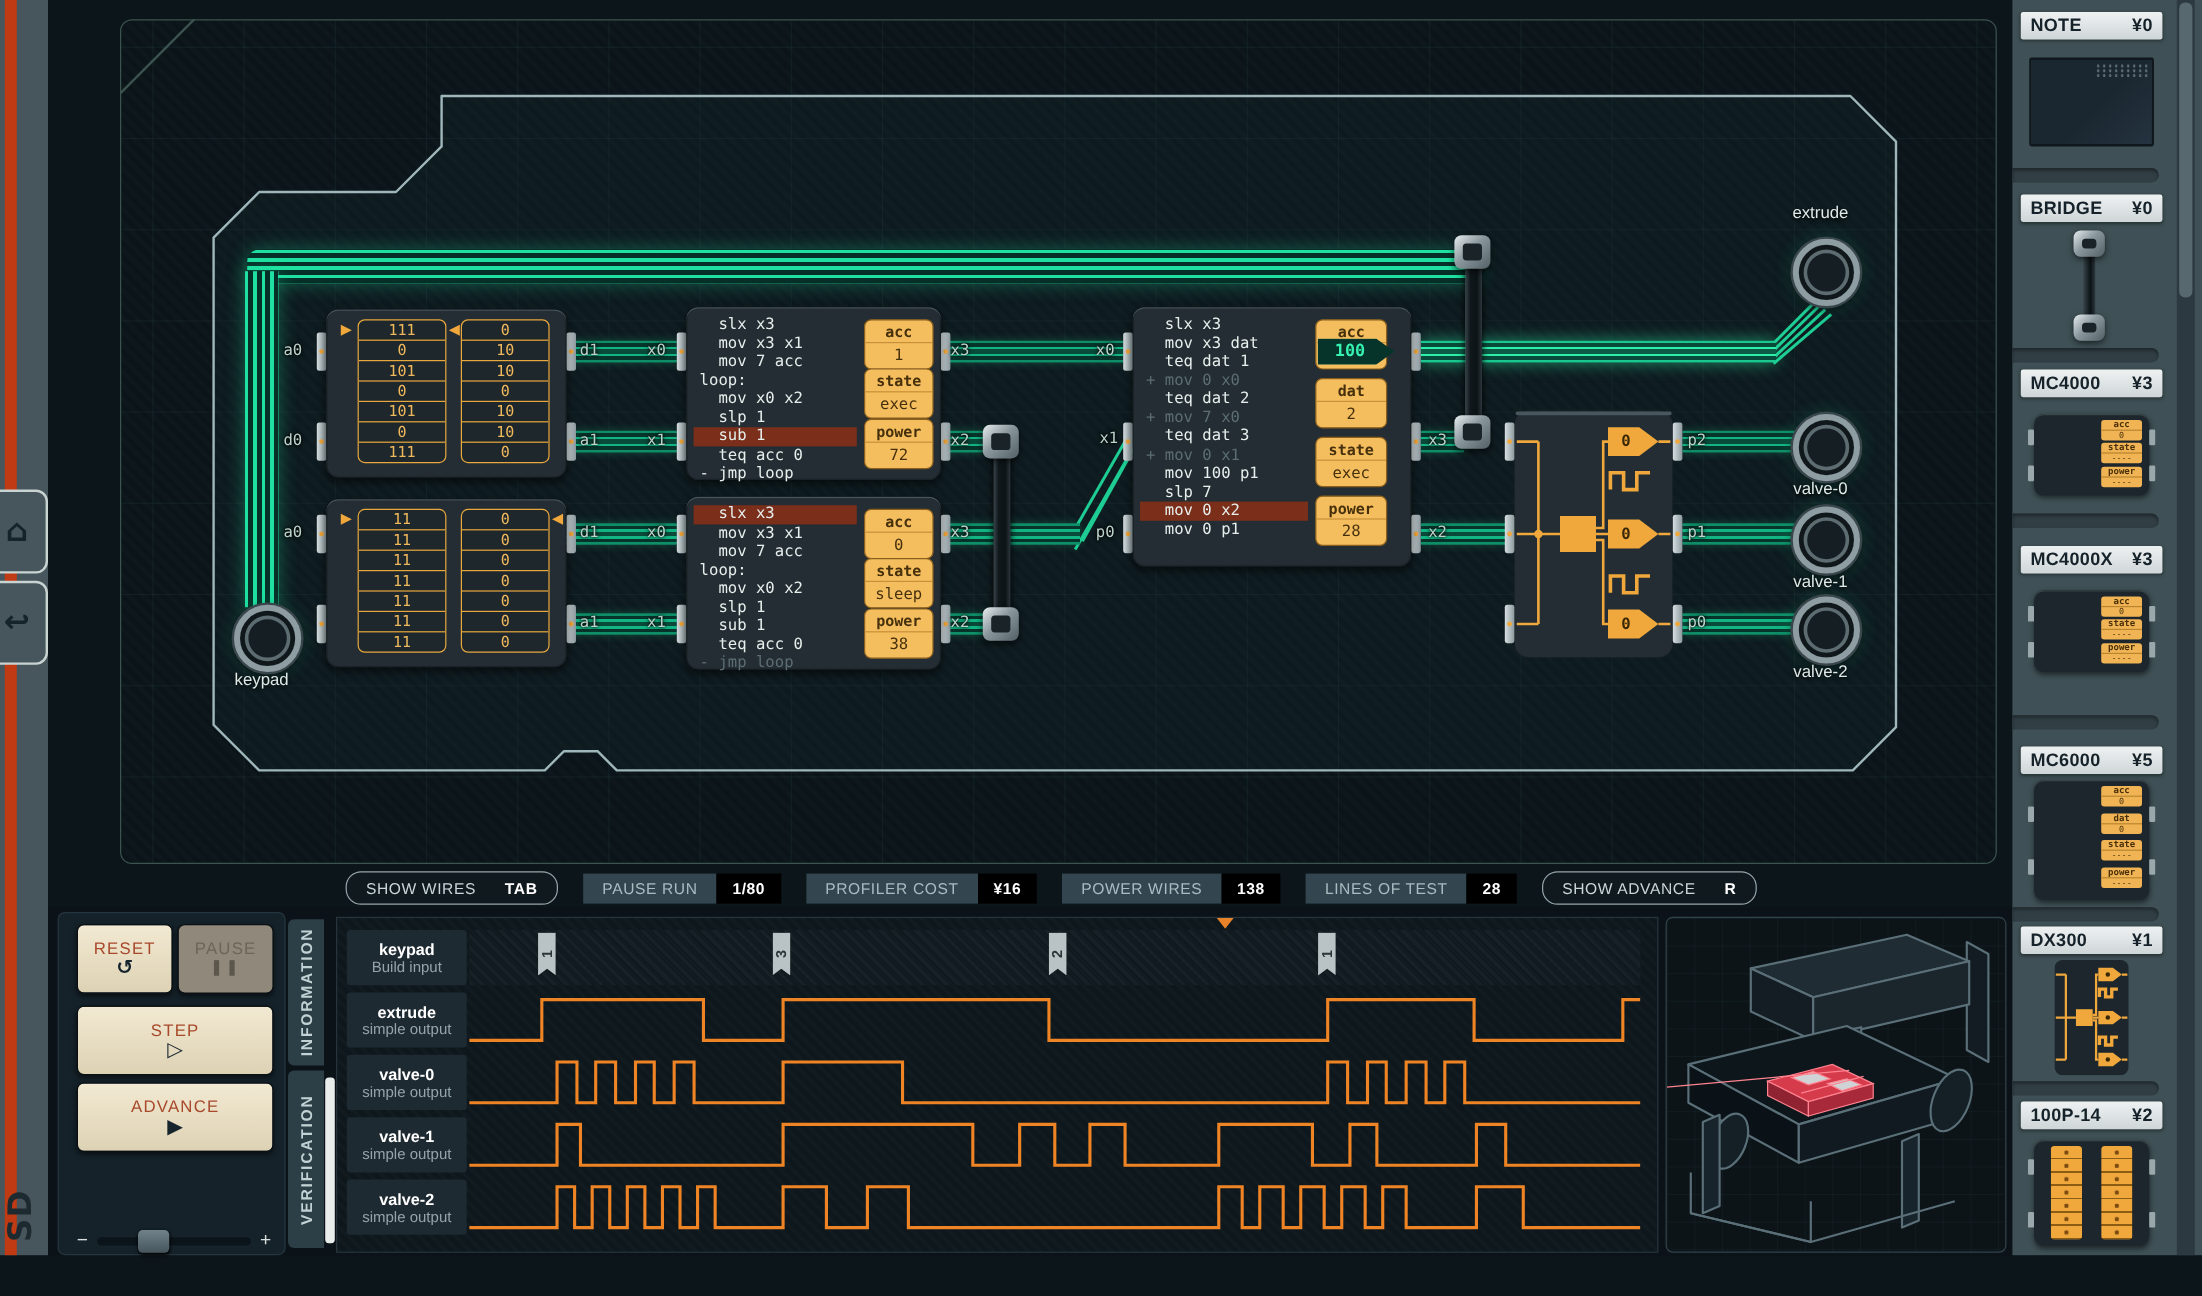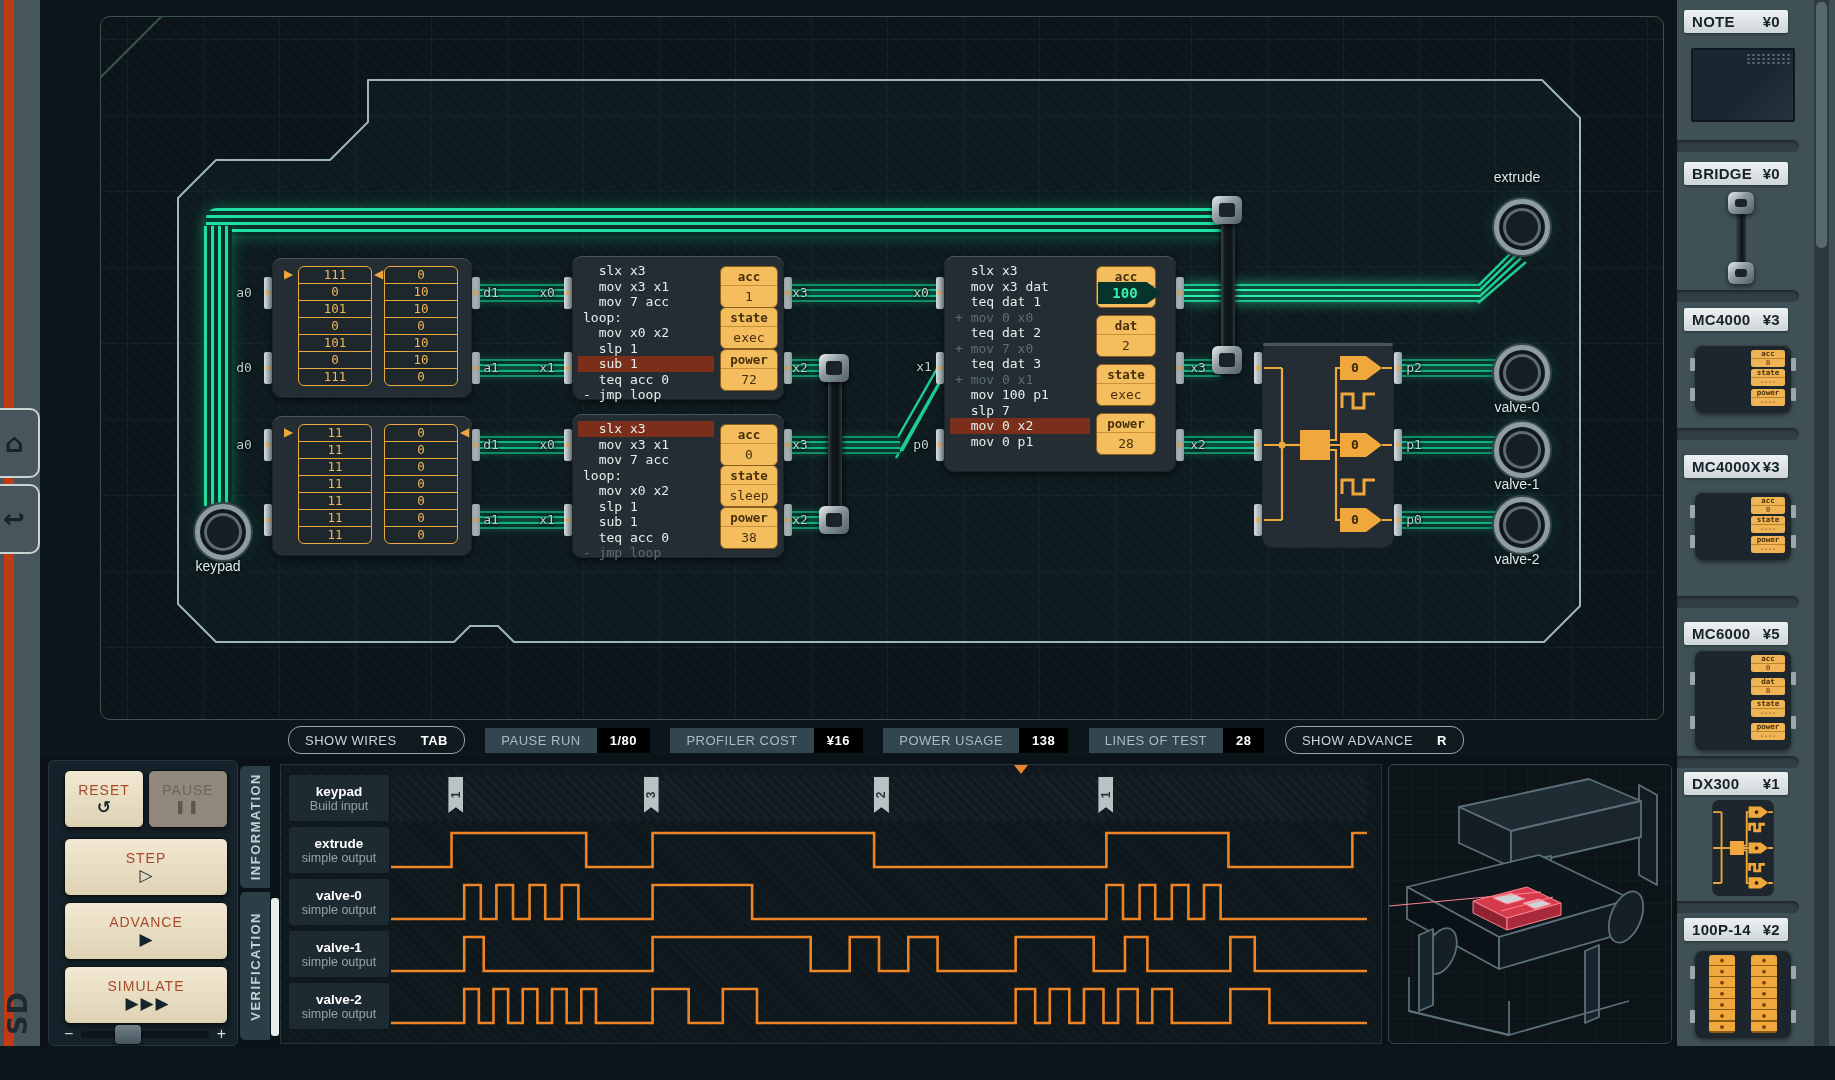--- a/index.html
+++ b/index.html
@@ -108,21 +108,21 @@
   .flag{position:absolute;width:15px;height:36px;background:#b9c2c4;clip-path:polygon(0 0,100% 0,100% 100%,50% 84%,0 100%);
         display:flex;align-items:center;justify-content:center;}
   .flag span{color:#2a3438;font:bold 12px "Liberation Sans",sans-serif;transform:rotate(-90deg);}
 
   #printerpanel{position:absolute;left:1388px;top:764px;width:282px;height:278px;background:#0c1418;border:1px solid #33434b;border-radius:6px;
      background-image:linear-gradient(90deg,rgba(70,120,130,.08) 1px,transparent 1px),linear-gradient(rgba(70,120,130,.08) 1px,transparent 1px);
      background-size:23px 23px;overflow:hidden;}
 
   
   #sidebar{position:absolute;left:1677px;top:0;width:158px;height:1046px;background:#3f5156;}
-  .plate{position:absolute;left:7px;width:104px;height:23px;background:linear-gradient(#eef1f2,#cfd6d8);border-radius:2px;
+  .plate{position:absolute;left:7px;width:118px;height:23px;background:linear-gradient(#eef1f2,#cfd6d8);border-radius:2px;
          display:flex;justify-content:space-between;align-items:center;padding:0 8px;box-sizing:border-box;
          color:#16222a;font-size:15px;font-weight:bold;letter-spacing:.3px;box-shadow:0 1px 3px rgba(0,0,0,.4);}
   .sdiv{position:absolute;left:0;width:122px;height:12px;background:#313f45;border-radius:0 6px 6px 0;box-shadow:inset 0 2px 3px rgba(0,0,0,.4);}
   .thumbwrap{position:absolute;left:7px;width:118px;display:flex;justify-content:center;}
   #sscroll{position:absolute;left:137px;top:0;width:15px;height:1046px;background:#2c3940;}
   #sscroll .sh{position:absolute;left:2px;top:2px;width:11px;height:246px;background:#57696f;border-radius:5px;}
 
   .minichip{position:relative;background:#1c262c;border-radius:8px;box-shadow:0 2px 4px rgba(0,0,0,.5), inset 0 1px 0 #39454b;}
   .minipin{position:absolute;width:5px;height:13px;background:#9aa8ac;border-radius:1px;}
   .minireg{position:absolute;background:#f0b455;border-radius:2.5px;text-align:center;color:#4a3008;
@@ -209,21 +209,21 @@
       </div>
       <div class="sgroup fill">
         <div class="sl">PAUSE RUN</div>
         <div class="sv">1/80</div>
       </div>
       <div class="sgroup fill">
         <div class="sl">PROFILER COST</div>
         <div class="sv">¥16</div>
       </div>
       <div class="sgroup fill">
-        <div class="sl">POWER USAGE</div>
+        <div class="sl">POWER WIRES</div>
         <div class="sv">138</div>
       </div>
       <div class="sgroup fill">
         <div class="sl">LINES OF TEST</div>
         <div class="sv">28</div>
       </div>
       <div class="sgroup outline">
         <div class="sl">SHOW ADVANCE</div>
         <div class="sv">R</div>
       </div>
@@ -239,24 +239,20 @@
     <span class="bl">PAUSE</span>
     <span class="bi" style="font-size:13px;letter-spacing:2px;">❚❚</span>
   </div>
   <div class="cbtn" style="left:64px;top:838px;width:162px;height:56px;">
     <span class="bl">STEP</span>
     <span class="bi">▷</span>
   </div>
   <div class="cbtn" style="left:64px;top:902px;width:162px;height:56px;">
     <span class="bl">ADVANCE</span>
     <span class="bi">▶</span>
-  </div>
-  <div class="cbtn" style="left:64px;top:966px;width:162px;height:56px;">
-    <span class="bl">SIMULATE</span>
-    <span class="bi" style="letter-spacing:-2px;">▶ ▶ ▶</span>
   </div>
   <div id="slider">
     <span>−</span>
     <div class="track">
         <div class="handle"></div>
       </div>
     <span>+</span>
   </div>
 
   <div class="vtab" style="top:766px;height:122px;">

